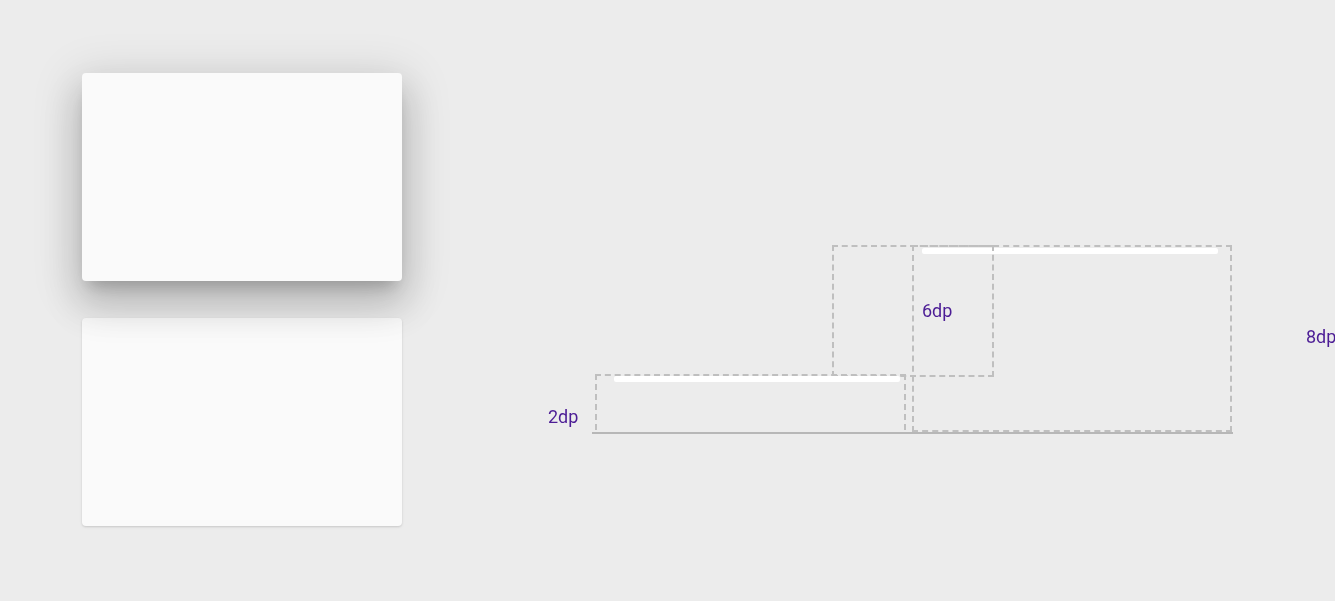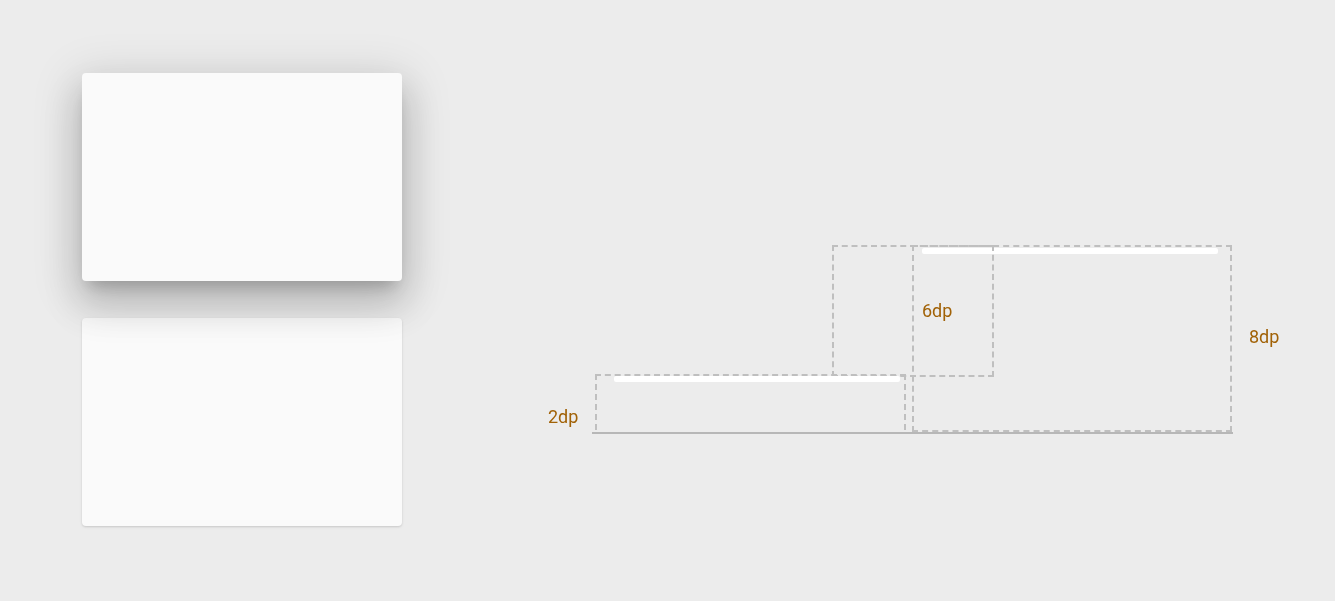--- a/index.html
+++ b/index.html
@@ -101,25 +101,25 @@
   .strip-2dp {
     left: 614px;
     top: 376px;
     width: 286px;
   }
 
   
   .label {
     position: absolute;
     font-size: 18px;
-    color: #a16207;
+    color: #4c1d95;
     line-height: 1;
     white-space: nowrap;
   }
-  .label-8dp { left: 1249px; top: 328px; }
+  .label-8dp { left: 1306px; top: 328px; }
   .label-6dp { left: 922px;  top: 302px; }
   .label-2dp { left: 548px;  top: 408px; }
 </style>
 </head>
 <body>
 
 <div class="canvas">
 
   <div class="card card-top"></div>
 

